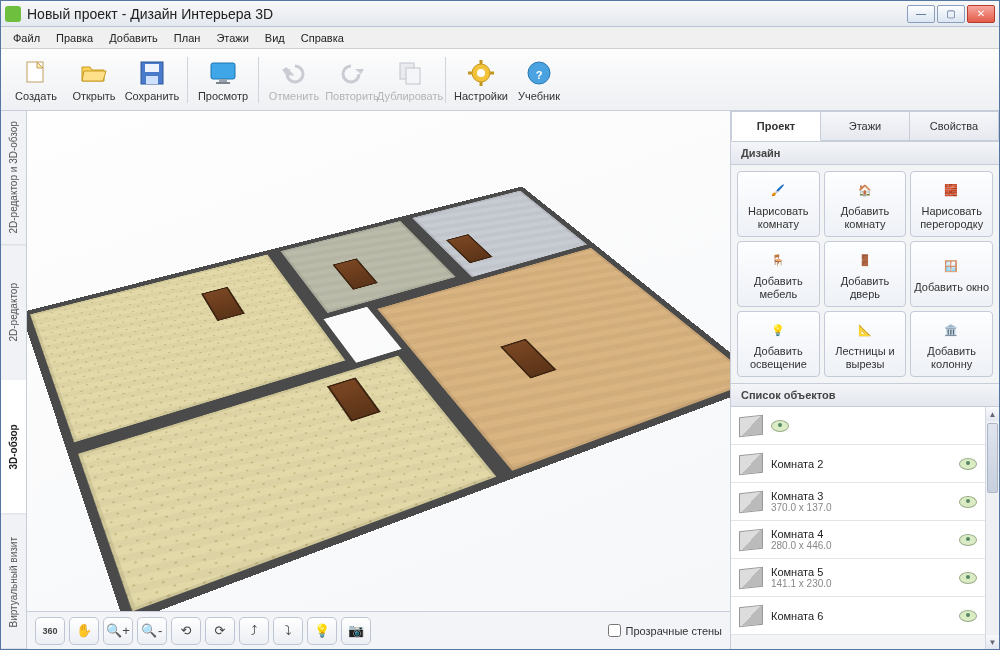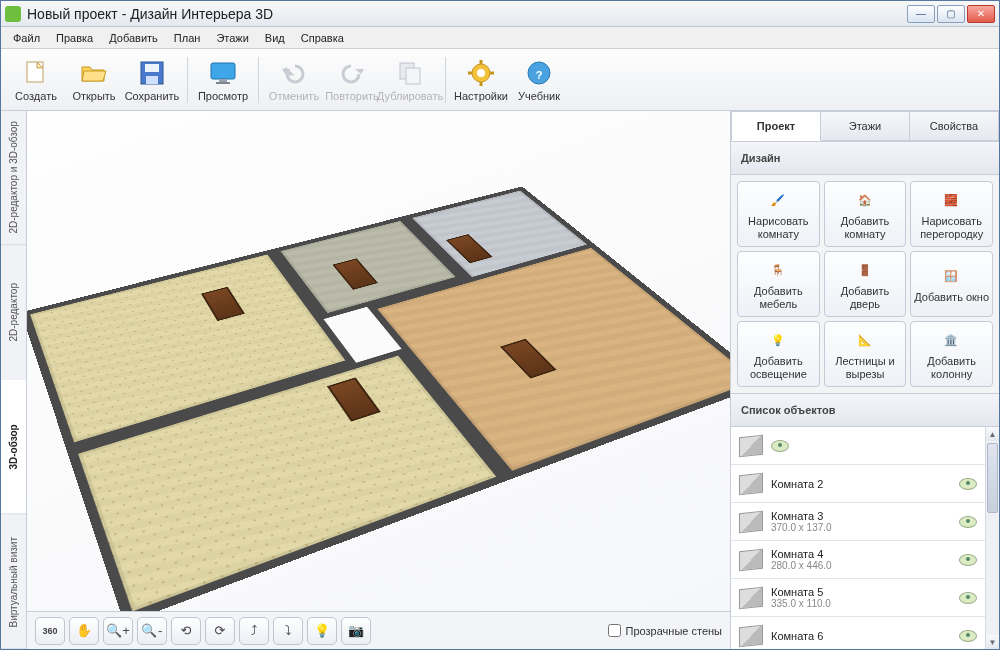--- a/index.html
+++ b/index.html
@@ -42,21 +42,21 @@
 .vbflex { flex:1; }
 .chk { display:flex; align-items:center; gap:5px; color:#333; cursor:pointer; }
 .chk input { width:13px; height:13px; }
 
 .rightpanel { width: 268px; background: #f3f4f6; display: flex; flex-direction: column; }
 .rtabs { height: 30px; display: flex; background: #e7e9ee; }
 .rtab { flex:1; display:flex; align-items:center; justify-content:center; border:1px solid #c8cdda; border-left:none; background: linear-gradient(#f6f7fa,#e6e9ef); cursor:pointer; color:#333; }
 .rtab:first-child{border-left:1px solid #c8cdda;}
 .rtab.active { background:#fff; border-bottom-color:#fff; font-weight:bold; }
 
-.section-head { height:24px; background: linear-gradient(#f3f5f9,#e4e7ee); border-top:1px solid #c8cdda; border-bottom:1px solid #c8cdda; display:flex; align-items:center; padding:16px 10px; font-weight:bold; color:#444; }
+.section-head { height:24px; background: linear-gradient(#f3f5f9,#e4e7ee); border-top:1px solid #c8cdda; border-bottom:1px solid #c8cdda; display:flex; align-items:center; padding:6px 10px; font-weight:bold; color:#444; }
 
 .dgrid { display:grid; grid-template-columns: repeat(3, 1fr); gap:4px; padding:6px; }
 .dbtn { height: 66px; border:1px solid #c4cad6; border-radius:4px; background: linear-gradient(#fdfeff,#eef1f6); display:flex; flex-direction:column; align-items:center; justify-content:center; cursor:pointer; text-align:center; padding:2px; color:#333; line-height:1.15;}
 .dicon{ width:26px; height:24px; margin-bottom:3px; display:flex;align-items:center;justify-content:center;}
 
 .objlist { flex:1; overflow:hidden; position:relative; }
 .objul { position:absolute; inset:0 14px 0 0; overflow-y:auto; }
 .objitem { height:38px; border-bottom:1px solid #e2e4ea; display:flex; align-items:center; padding:0 8px; gap:8px; background:#fff; cursor:pointer;}
 .objicon{ width:24px; height:20px; background:linear-gradient(135deg,#ddd 50%,#bbb 50%); border:1px solid #999; transform:skewY(-6deg);}
 .objtxt{ flex:1; display:flex; flex-direction:column; }
@@ -306,21 +306,21 @@
               <div class="objtxt">
                 <span class="n">Комната 4</span>
                 <span class="d">280.0 x 446.0</span>
               </div>
               <div class="eye"></div>
             </div>
           <div class="objitem">
               <div class="objicon"></div>
               <div class="objtxt">
                 <span class="n">Комната 5</span>
-                <span class="d">335.0 x 110.0</span>
+                <span class="d">141.1 x 230.0</span>
               </div>
               <div class="eye"></div>
             </div>
           <div class="objitem">
               <div class="objicon"></div>
               <div class="objtxt">
                 <span class="n">Комната 6</span>
                 <span class="d"></span>
               </div>
               <div class="eye"></div>

